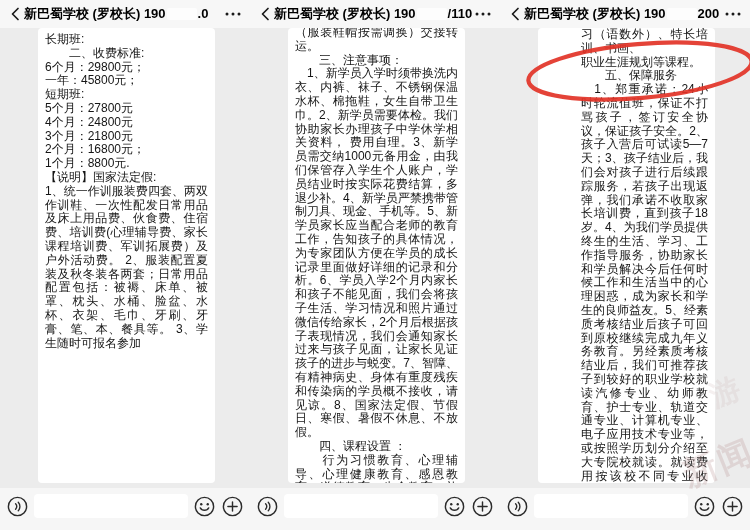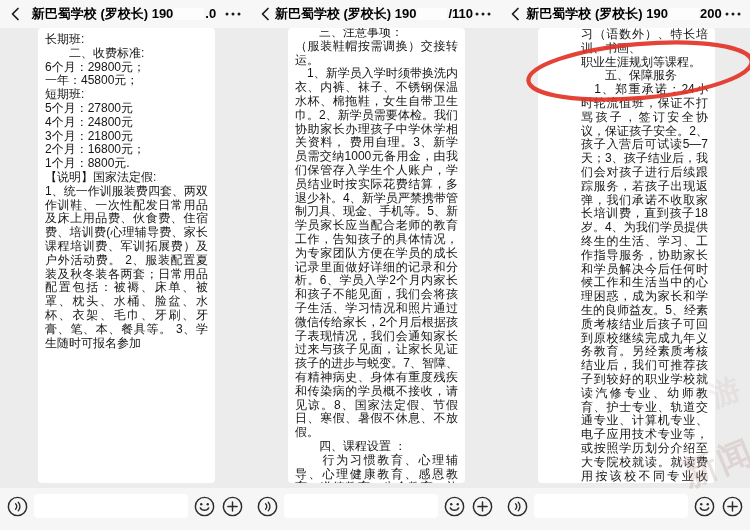--- a/index.html
+++ b/index.html
@@ -10,21 +10,21 @@
     -webkit-font-smoothing:antialiased;
   }
   .panel{position:absolute;top:0;width:250px;height:530px;overflow:hidden;background:#ececec;}
   .p0{left:0;} .p1{left:250px;} .p2{left:500px;}
 
   
   .hdr{position:absolute;top:0;left:0;right:0;height:28px;background:#f7f7f7;
        display:flex;align-items:center;justify-content:space-between;padding:0 8px;box-sizing:border-box;z-index:3;}
   .hdr .back{width:16px;height:16px;flex:0 0 auto;display:flex;align-items:center;}
   .hdr .menu{width:18px;height:16px;flex:0 0 auto;display:flex;align-items:center;justify-content:flex-end;}
-  .hdr .title{flex:1;text-align:center;font-size:13px;font-weight:700;color:#000;
+  .hdr .title{flex:1;font-size:13px;font-weight:700;color:#000;
               white-space:nowrap;overflow:hidden;letter-spacing:0;}
   .patch{display:inline-block;width:30px;height:12px;background:#fdfdfd;border-radius:2px;vertical-align:-2px;margin:0 1px;}
 
   
   .bubble{position:absolute;left:38px;top:28px;width:177px;height:455px;background:#ffffff;
           border-radius:4px;overflow:hidden;padding:5px 7px;box-sizing:border-box;}
   .txt{font-size:12px;line-height:13.8px;color:#151515;text-align:justify;}
   .para{white-space:pre-wrap;word-break:break-all;min-height:13.8px;}
   .p1 .txt{margin-top:-7px;}
   .p2 .txt{margin-top:-5px;margin-left:36px;}
@@ -125,22 +125,22 @@
       <svg viewBox="0 0 18 16">
           <circle cx="3" cy="8" r="1.5" fill="#1a1a1a"></circle>
           <circle cx="9" cy="8" r="1.5" fill="#1a1a1a"></circle>
           <circle cx="15" cy="8" r="1.5" fill="#1a1a1a"></circle>
         </svg>
       <span></span>
     </span>
   </header>
   <div class="bubble">
     <div class="txt">
+        <div class="para">（服装鞋帽按需调换）交接转运。</div>
         <div class="para">　　三、注意事项：</div>
-        <div class="para">（服装鞋帽按需调换）交接转运。</div>
         <div class="para">　1、新学员入学时须带换洗内衣、内裤、袜子、不锈钢保温水杯、棉拖鞋，女生自带卫生巾。2、新学员需要体检。我们协助家长办理孩子中学休学相关资料， 费用自理。3、新学员需交纳1000元备用金，由我们保管存入学生个人账户，学员结业时按实际花费结算，多退少补。4、新学员严禁携带管制刀具、现金、手机等。5、新学员家长应当配合老师的教育工作，告知孩子的具体情况，为专家团队方便在学员的成长记录里面做好详细的记录和分析。6、学员入学2个月内家长和孩子不能见面，我们会将孩子生活、学习情况和照片通过微信传给家长，2个月后根据孩子表现情况，我们会通知家长过来与孩子见面，让家长见证孩子的进步与蜕变。7、智障、有精神病史、身体有重度残疾和传染病的学员概不接收，请见谅。8、国家法定假、节假日、寒假、暑假不休息、不放假。</div>
         <div class="para">　　四、课程设置 ：</div>
         <div class="para">　　行为习惯教育、心理辅导、心理健康教育、感恩教育、道德教育、生命教育、礼仪教育、赏识教育、法制教育、劳动教育、生活体验、军事训练、团队拓展、行为习惯训练、音乐（红歌）、文化课学习（语数外）、特长培训、书画、</div>
       </div>
   </div>
   <footer class="inputbar">
     <span class="icon">
       <svg viewBox="0 0 24 24">
           <circle cx="12" cy="12" r="9.5" fill="none" stroke="#2b2b2b" stroke-width="1.5"></circle>
           <path d="M10 9.2 a4.2 4.2 0 0 1 0 5.6 M12.8 7.6 a6.5 6.5 0 0 1 0 8.8" fill="none" stroke="#2b2b2b" stroke-width="1.4" stroke-linecap="round"></path>

